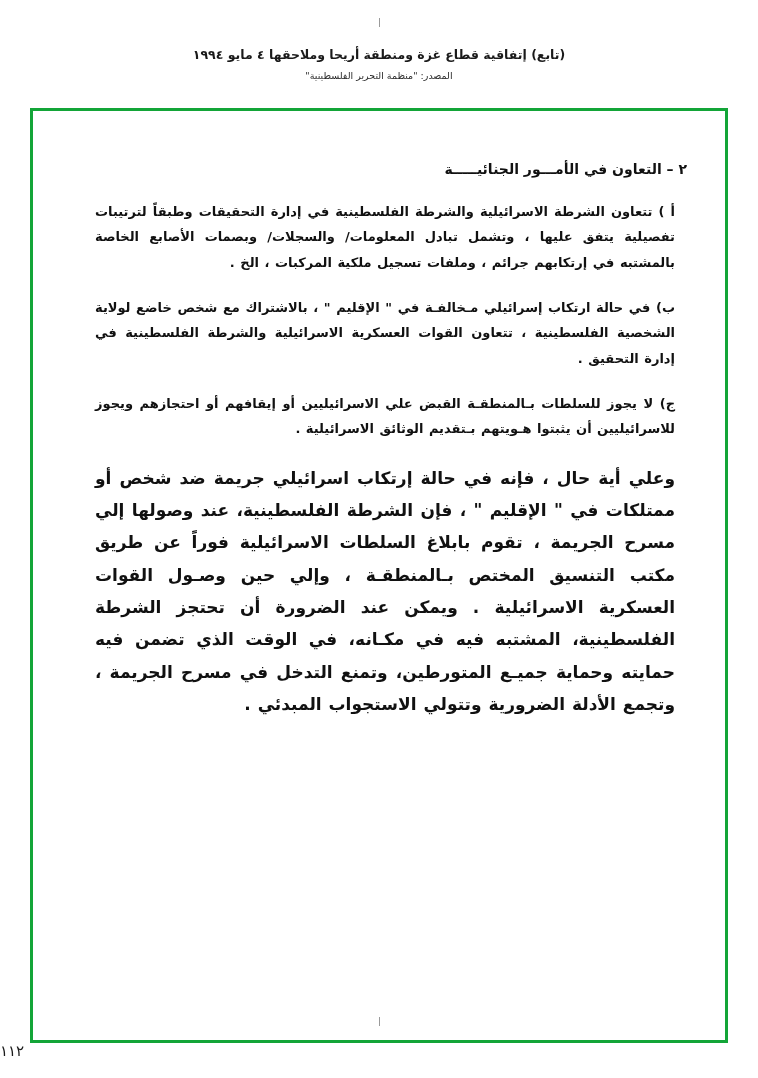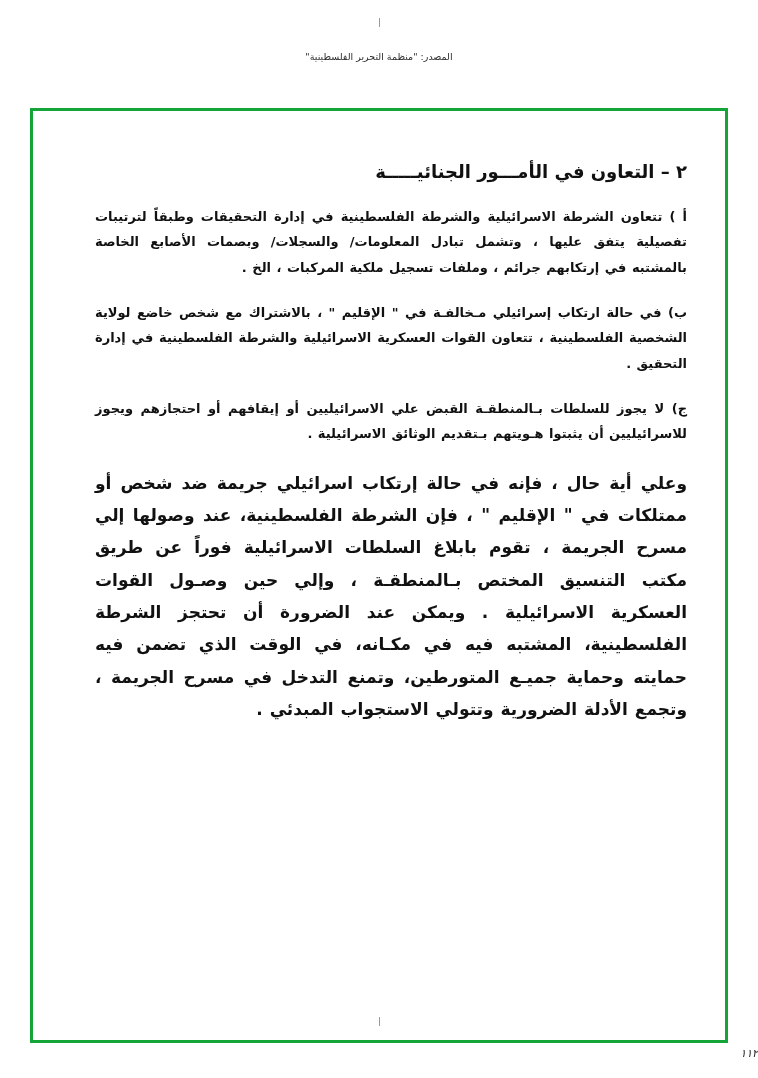--- a/index.html
+++ b/index.html
@@ -60,54 +60,53 @@
 
   .content {
     position: absolute;
     top: 50px;
     right: 38px;
     left: 62px;
     text-align: right;
   }
 
   .section-title {
-    font-size: 18px;
+    font-size: 14px;
     font-weight: bold;
     color: #111111;
     margin: 0 0 22px 0;
     letter-spacing: 0.3px;
     padding-left: 40px;
   }
 
   .para {
     font-size: 13px;
     line-height: 1.95;
     color: #111111;
-    margin: 0 0 20px 0;
+    margin: 0 12px 20px 0;
     text-align: justify;
     text-align-last: right;
     font-weight: 600;
     word-spacing: 1px;
   }
 
   .para-block-long {
     font-size: 17px;
     line-height: 1.9;
   }
 
   .footer {
     position: absolute;
     bottom: 18px;
     left: 0;
     right: 0;
-    text-align: right;
-    font-size: 11px;
+    text-align: left;
+    font-size: 15px;
     color: #1a1a1a;
     letter-spacing: 1px;
-    font-style: italic;
   }
 
   .tick-top {
     position: absolute;
     top: 18px;
     left: 50%;
     width: 1px;
     height: 9px;
     background: #9a9a9a;
   }
@@ -121,20 +120,21 @@
   }
 </style>
 </head>
 <body>
 
 <div class="page">
 
   <div class="tick-top"></div>
 
   <div class="header">
+    <div class="header-line">(تابع) إتفاقية قطاع غزة ومنطقة أريحا وملاحقها ٤ مايو ١٩٩٤</div>
     <div class="header-source">المصدر: "منظمة التحرير الفلسطينية"</div>
   </div>
 
   <div class="frame">
     <div class="content">
 
       <div class="section-title">٢ – التعاون في الأمـــور الجنائيـــــة</div>
 
       <p class="para">أ ) تتعاون الشرطة الاسرائيلية والشرطة الفلسطينية في إدارة التحقيقات وطبقاً لترتيبات تفصيلية يتفق عليها ، وتشمل تبادل المعلومات/ والسجلات/ وبصمات الأصابع الخاصة بالمشتبه في إرتكابهم جرائم ، وملفات تسجيل ملكية المركبات ، الخ .</p>
 

